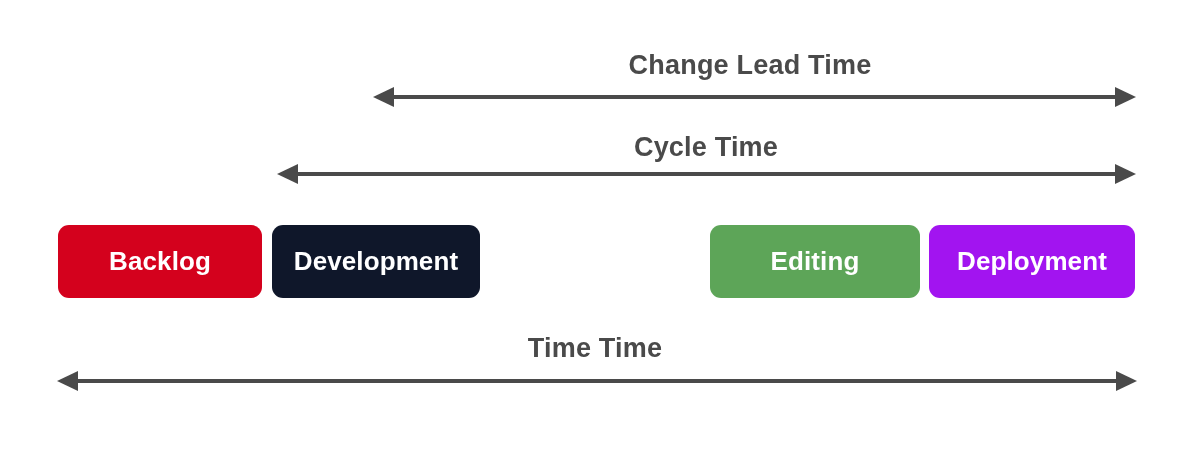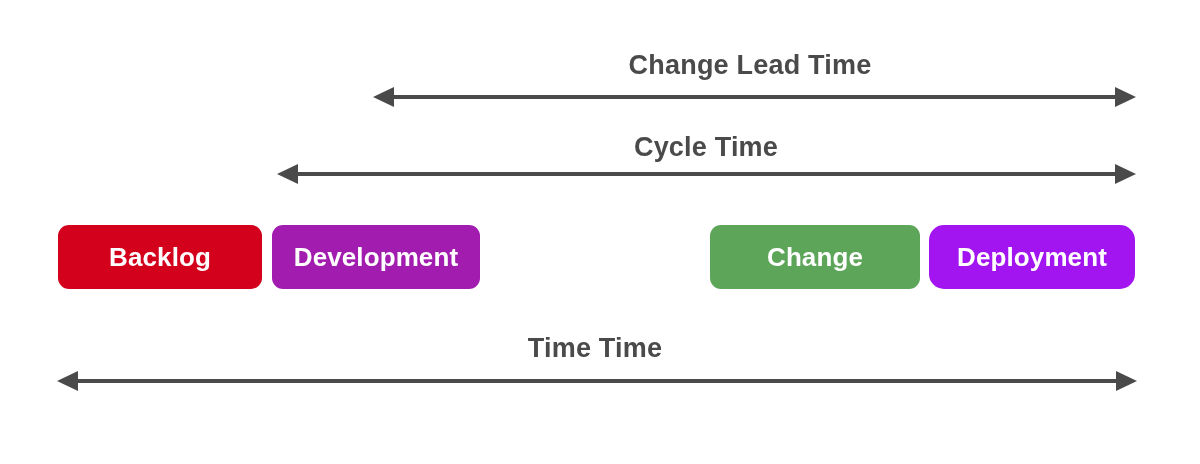--- a/index.html
+++ b/index.html
@@ -38,21 +38,21 @@
   .stage-row {
     position: absolute;
     left: 0;
     top: 225px;
     width: 1200px;
     height: 81px;
   }
   .stage-box {
     position: absolute;
     top: 0;
-    height: 64px;
+    height: 73px;
     border-radius: 11px;
     display: flex;
     align-items: center;
     justify-content: center;
   }
   .stage-label {
     font-family: "Liberation Sans", sans-serif;
     font-weight: bold;
     font-size: 26px;
     color: #ffffff;
@@ -84,30 +84,30 @@
       <polygon points="1136,17 1115,7 1115,27" fill="#4a4a4a"></polygon>
     </g>
   </svg>
 
   <div class="stage-row">
 
     <div class="stage-box" style="left:58px; width:204px; background:#d4011d;">
       <span class="stage-label">Backlog</span>
     </div>
 
-    <div class="stage-box" style="left:272px; width:208px; background:#a21caf;">
+    <div class="stage-box" style="left:272px; width:208px; background:#0f172a;">
       <span class="stage-label">Development</span>
     </div>
 
 
     <div class="stage-box" style="left:710px; width:210px; background:#5da558;">
-      <span class="stage-label">Change</span>
+      <span class="stage-label">Editing</span>
     </div>
 
-    <div class="stage-box" style="left:929px; width:206px; background:#a214f0;border-radius:15px;">
+    <div class="stage-box" style="left:929px; width:206px; background:#a214f0;">
       <span class="stage-label">Deployment</span>
     </div>
 
   </div>
 
   <div class="measure-label" style="left:0; top:333px; width:1190px;">Time Time</div>
 
   <svg class="arrow-svg" style="left:0; top:364px;" width="1200" height="34" viewBox="0 0 1200 34">
     <g>
       <line x1="72" y1="17" x2="1122" y2="17" stroke="#4a4a4a" stroke-width="4"></line>

